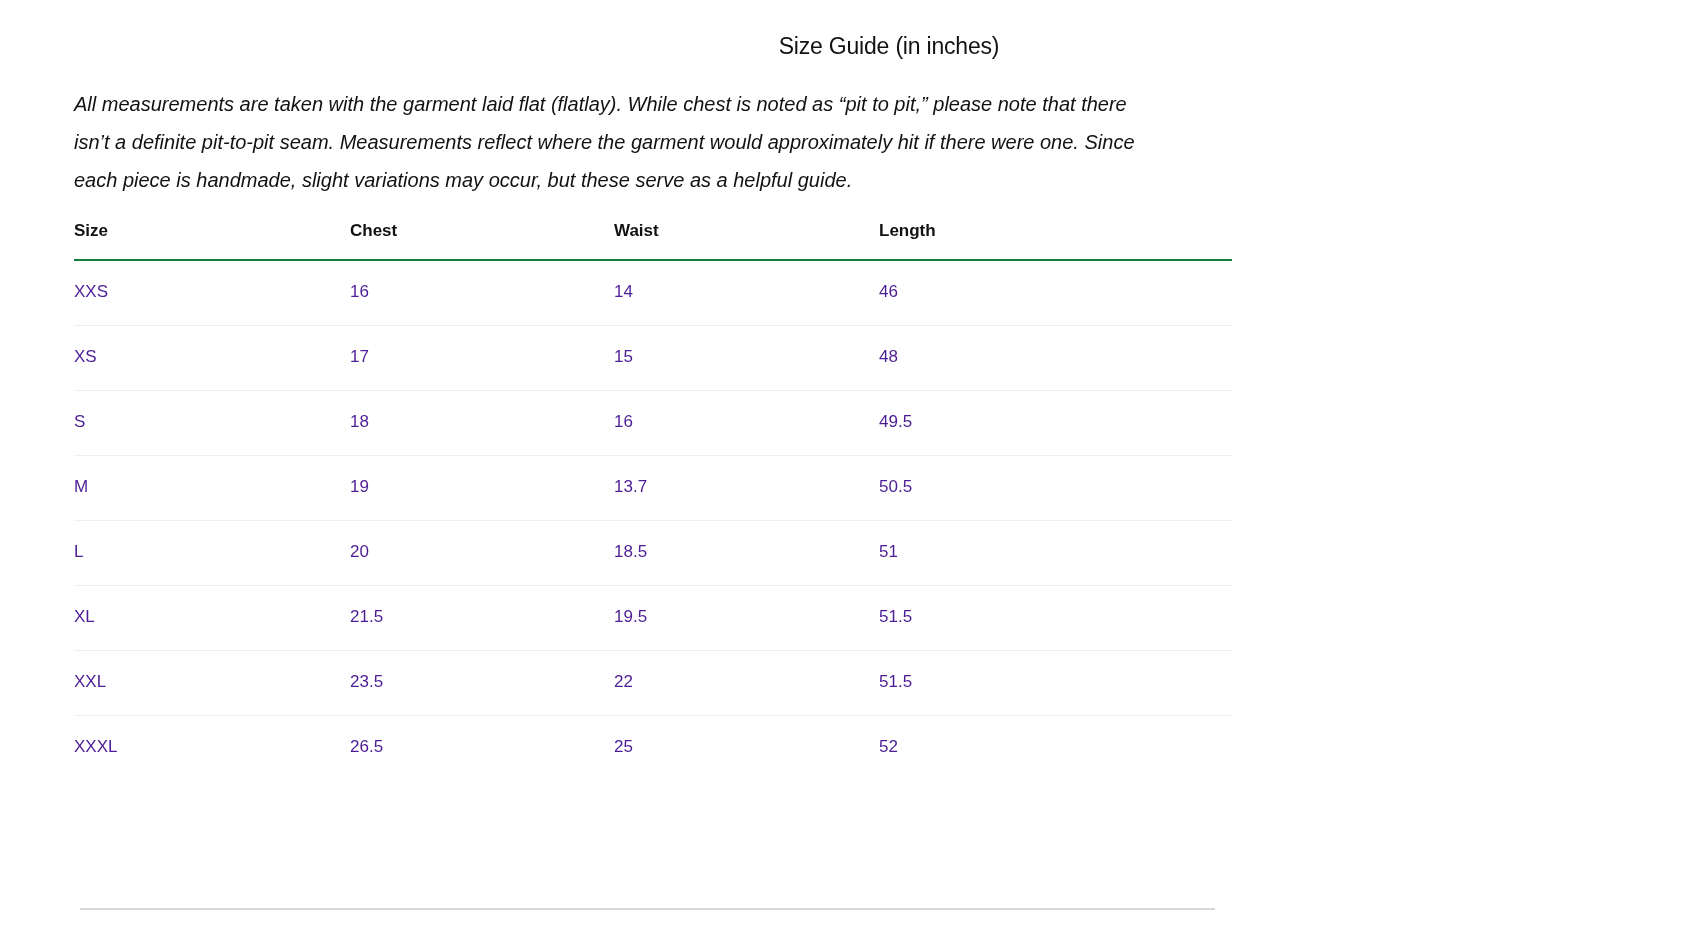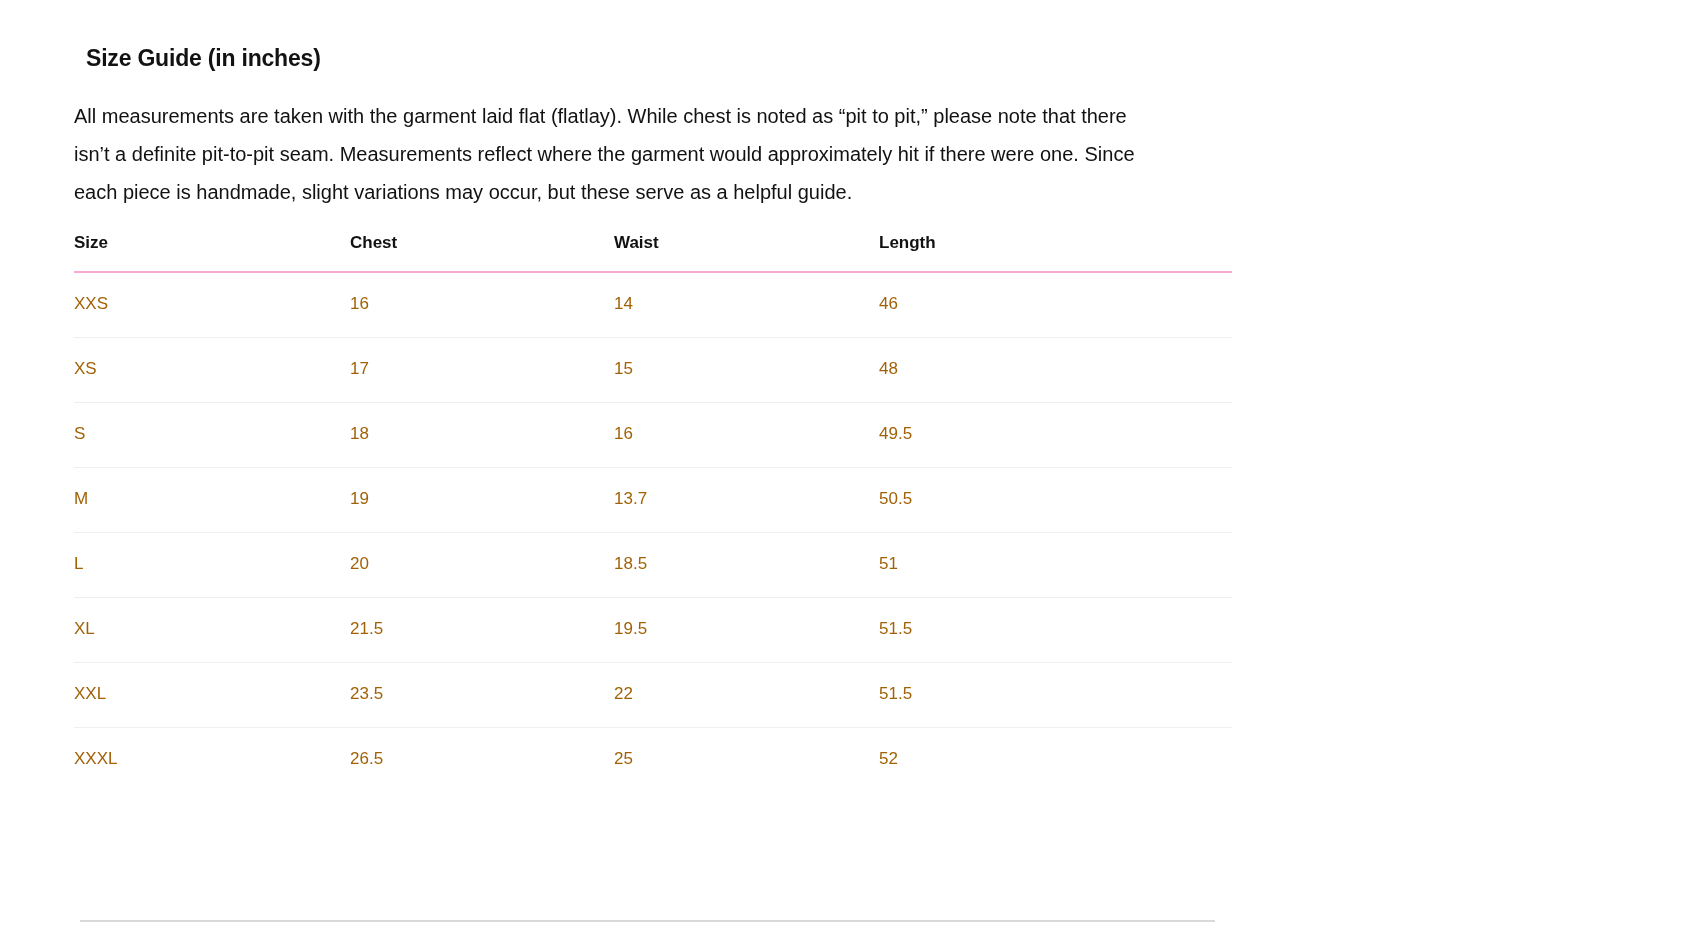--- a/index.html
+++ b/index.html
@@ -15,26 +15,28 @@
     color: #121212;
     -webkit-font-smoothing: antialiased;
   }
   .page {
     padding-left: 74px;
     padding-top: 33px;
   }
   .sg-title {
     font-size: 23px;
     line-height: 27px;
-    font-weight: 700;
+    font-weight: 400;
     letter-spacing: -0.2px;
-    margin: 12px;
+    margin: 0;
     color: #121212;
+    text-align: center;
   }
   .sg-description {
+    font-style: italic;
     font-size: 20px;
     line-height: 38px;
     width: 1062px;
     margin: 25px 0 0 0;
     color: #121212;
   }
   table.size-chart {
     border-collapse: collapse;
     table-layout: fixed;
     width: 1158px;
@@ -44,27 +46,27 @@
   table.size-chart col.c2 { width: 264px; }
   table.size-chart col.c3 { width: 265px; }
   table.size-chart col.c4 { width: 353px; }
   table.size-chart th {
     text-align: left;
     vertical-align: bottom;
     font-size: 17px;
     font-weight: 700;
     color: #121212;
     padding: 0 0 18px 0;
-    border-bottom: 2px solid #f9a8d4;
+    border-bottom: 2px solid #15803d;
   }
   table.size-chart td {
     text-align: left;
     font-size: 17px;
     font-weight: 400;
-    color: #a16207;
+    color: #4c1d95;
     padding: 21px 0 23px 0;
     border-bottom: 1px solid #efefef;
   }
   table.size-chart tbody tr:last-child td {
     border-bottom: none;
     margin-left: 40px;
   }
   .section-divider {
     height: 0;
     border-top: 2px solid #d9d9d9;

